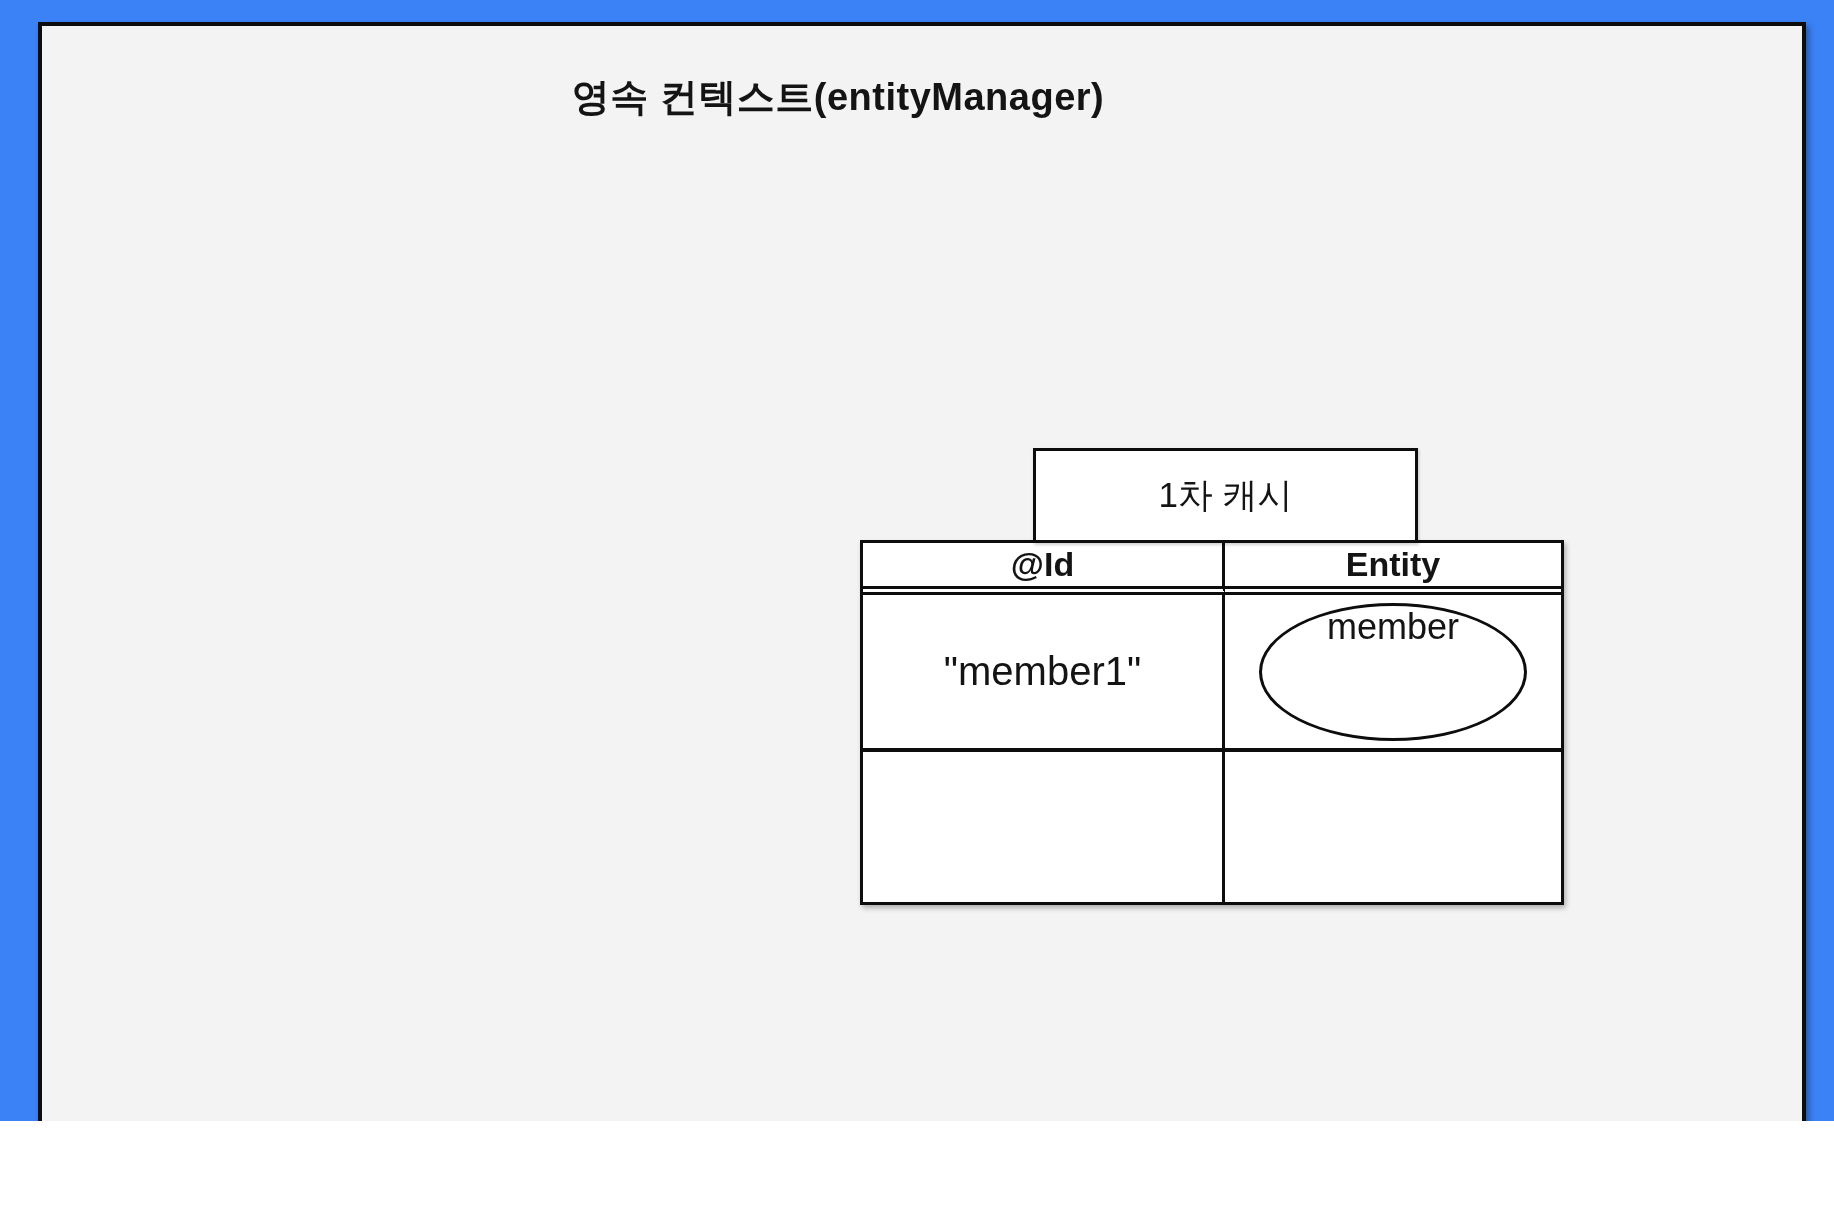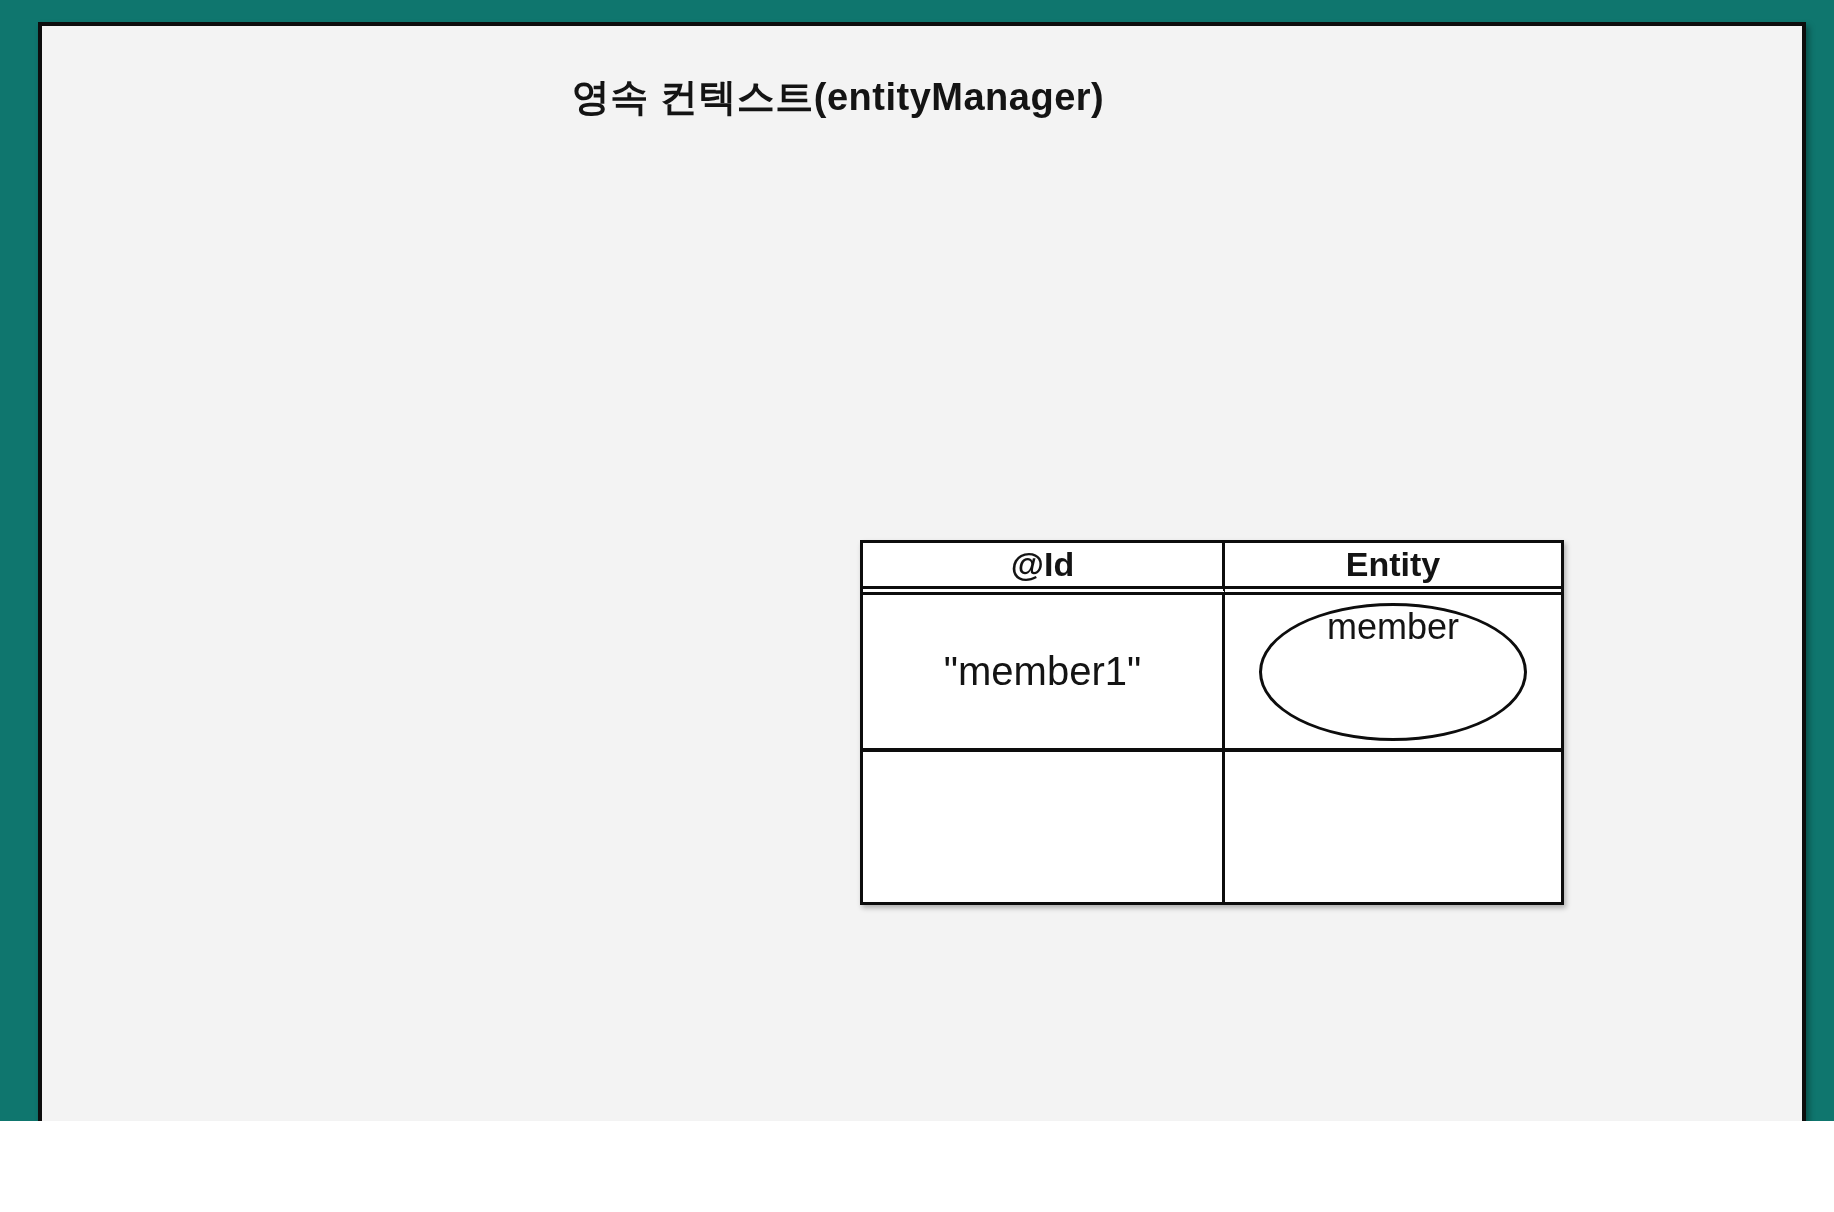--- a/index.html
+++ b/index.html
@@ -6,21 +6,21 @@
     margin: 0;
     padding: 0;
     background: #ffffff;
     font-family: "Liberation Sans", "DejaVu Sans", sans-serif;
     color: #141414;
   }
   .canvas {
     position: relative;
     width: 1834px;
     height: 1121px;
-    background: #0f766e;
+    background: #3b82f6;
     overflow: hidden;
   }
   
   .outer-box {
     position: absolute;
     left: 38px;
     top: 22px;
     width: 1768px;
     height: 1141px;
     box-sizing: border-box;
@@ -140,14 +140,17 @@
           </div>
         </td>
       </tr>
       <tr class="row-empty">
         <td class="col-id"></td>
         <td></td>
       </tr>
     </tbody>
   </table>
 
+  <div class="cache-box">
+    <span>1차 캐시</span>
+  </div>
 
 </div>
 
 </body></html>

